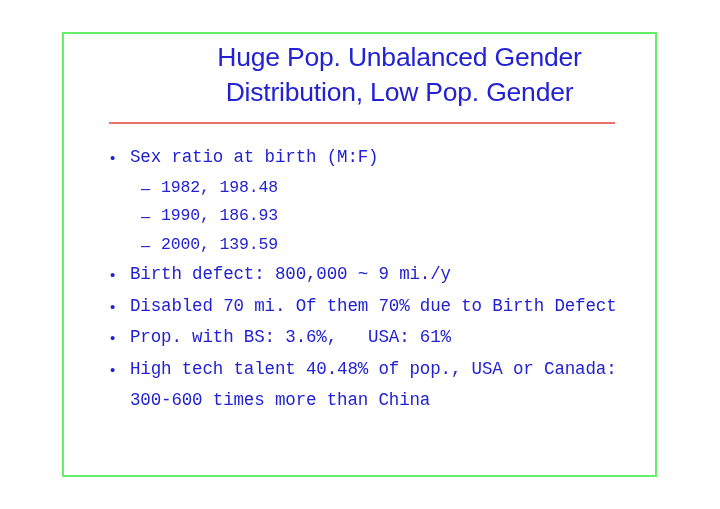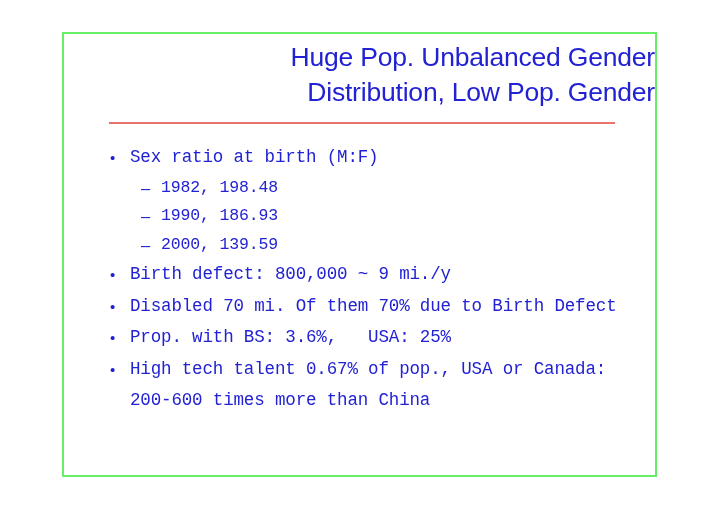--- a/index.html
+++ b/index.html
@@ -24,21 +24,22 @@
     border: 2px solid #66ee66;
     box-sizing: border-box;
     background: #ffffff;
   }
 
   #title-block {
     position: absolute;
     left: 0;
     top: 6px;
     width: 100%;
-    text-align: right;
+    text-align: center;
+    padding-left: 40px;
   }
   .title-line {
     color: #2222d4;
     font-size: 26.5px;
     line-height: 35px;
     letter-spacing: -0.2px;
     white-space: nowrap;
   }
 
   #title-rule {
@@ -124,21 +125,21 @@
       <div class="bullet-row level1">
         <span class="marker dot">•</span>
         <span class="bullet-text">Birth defect: 800,000 ~ 9 mi./y</span>
       </div>
       <div class="bullet-row level1">
         <span class="marker dot">•</span>
         <span class="bullet-text">Disabled 70 mi. Of them 70% due to Birth Defect</span>
       </div>
       <div class="bullet-row level1">
         <span class="marker dot">•</span>
-        <span class="bullet-text">Prop. with BS: 3.6%,   USA: 25%</span>
+        <span class="bullet-text">Prop. with BS: 3.6%,   USA: 61%</span>
       </div>
       <div class="bullet-row level1">
         <span class="marker dot">•</span>
-        <span class="bullet-text">High tech talent 0.67% of pop., USA or Canada: 200-600 times more than China</span>
+        <span class="bullet-text">High tech talent 40.48% of pop., USA or Canada: 300-600 times more than China</span>
       </div>
     </div>
 
 </div>
 
 </body></html>

